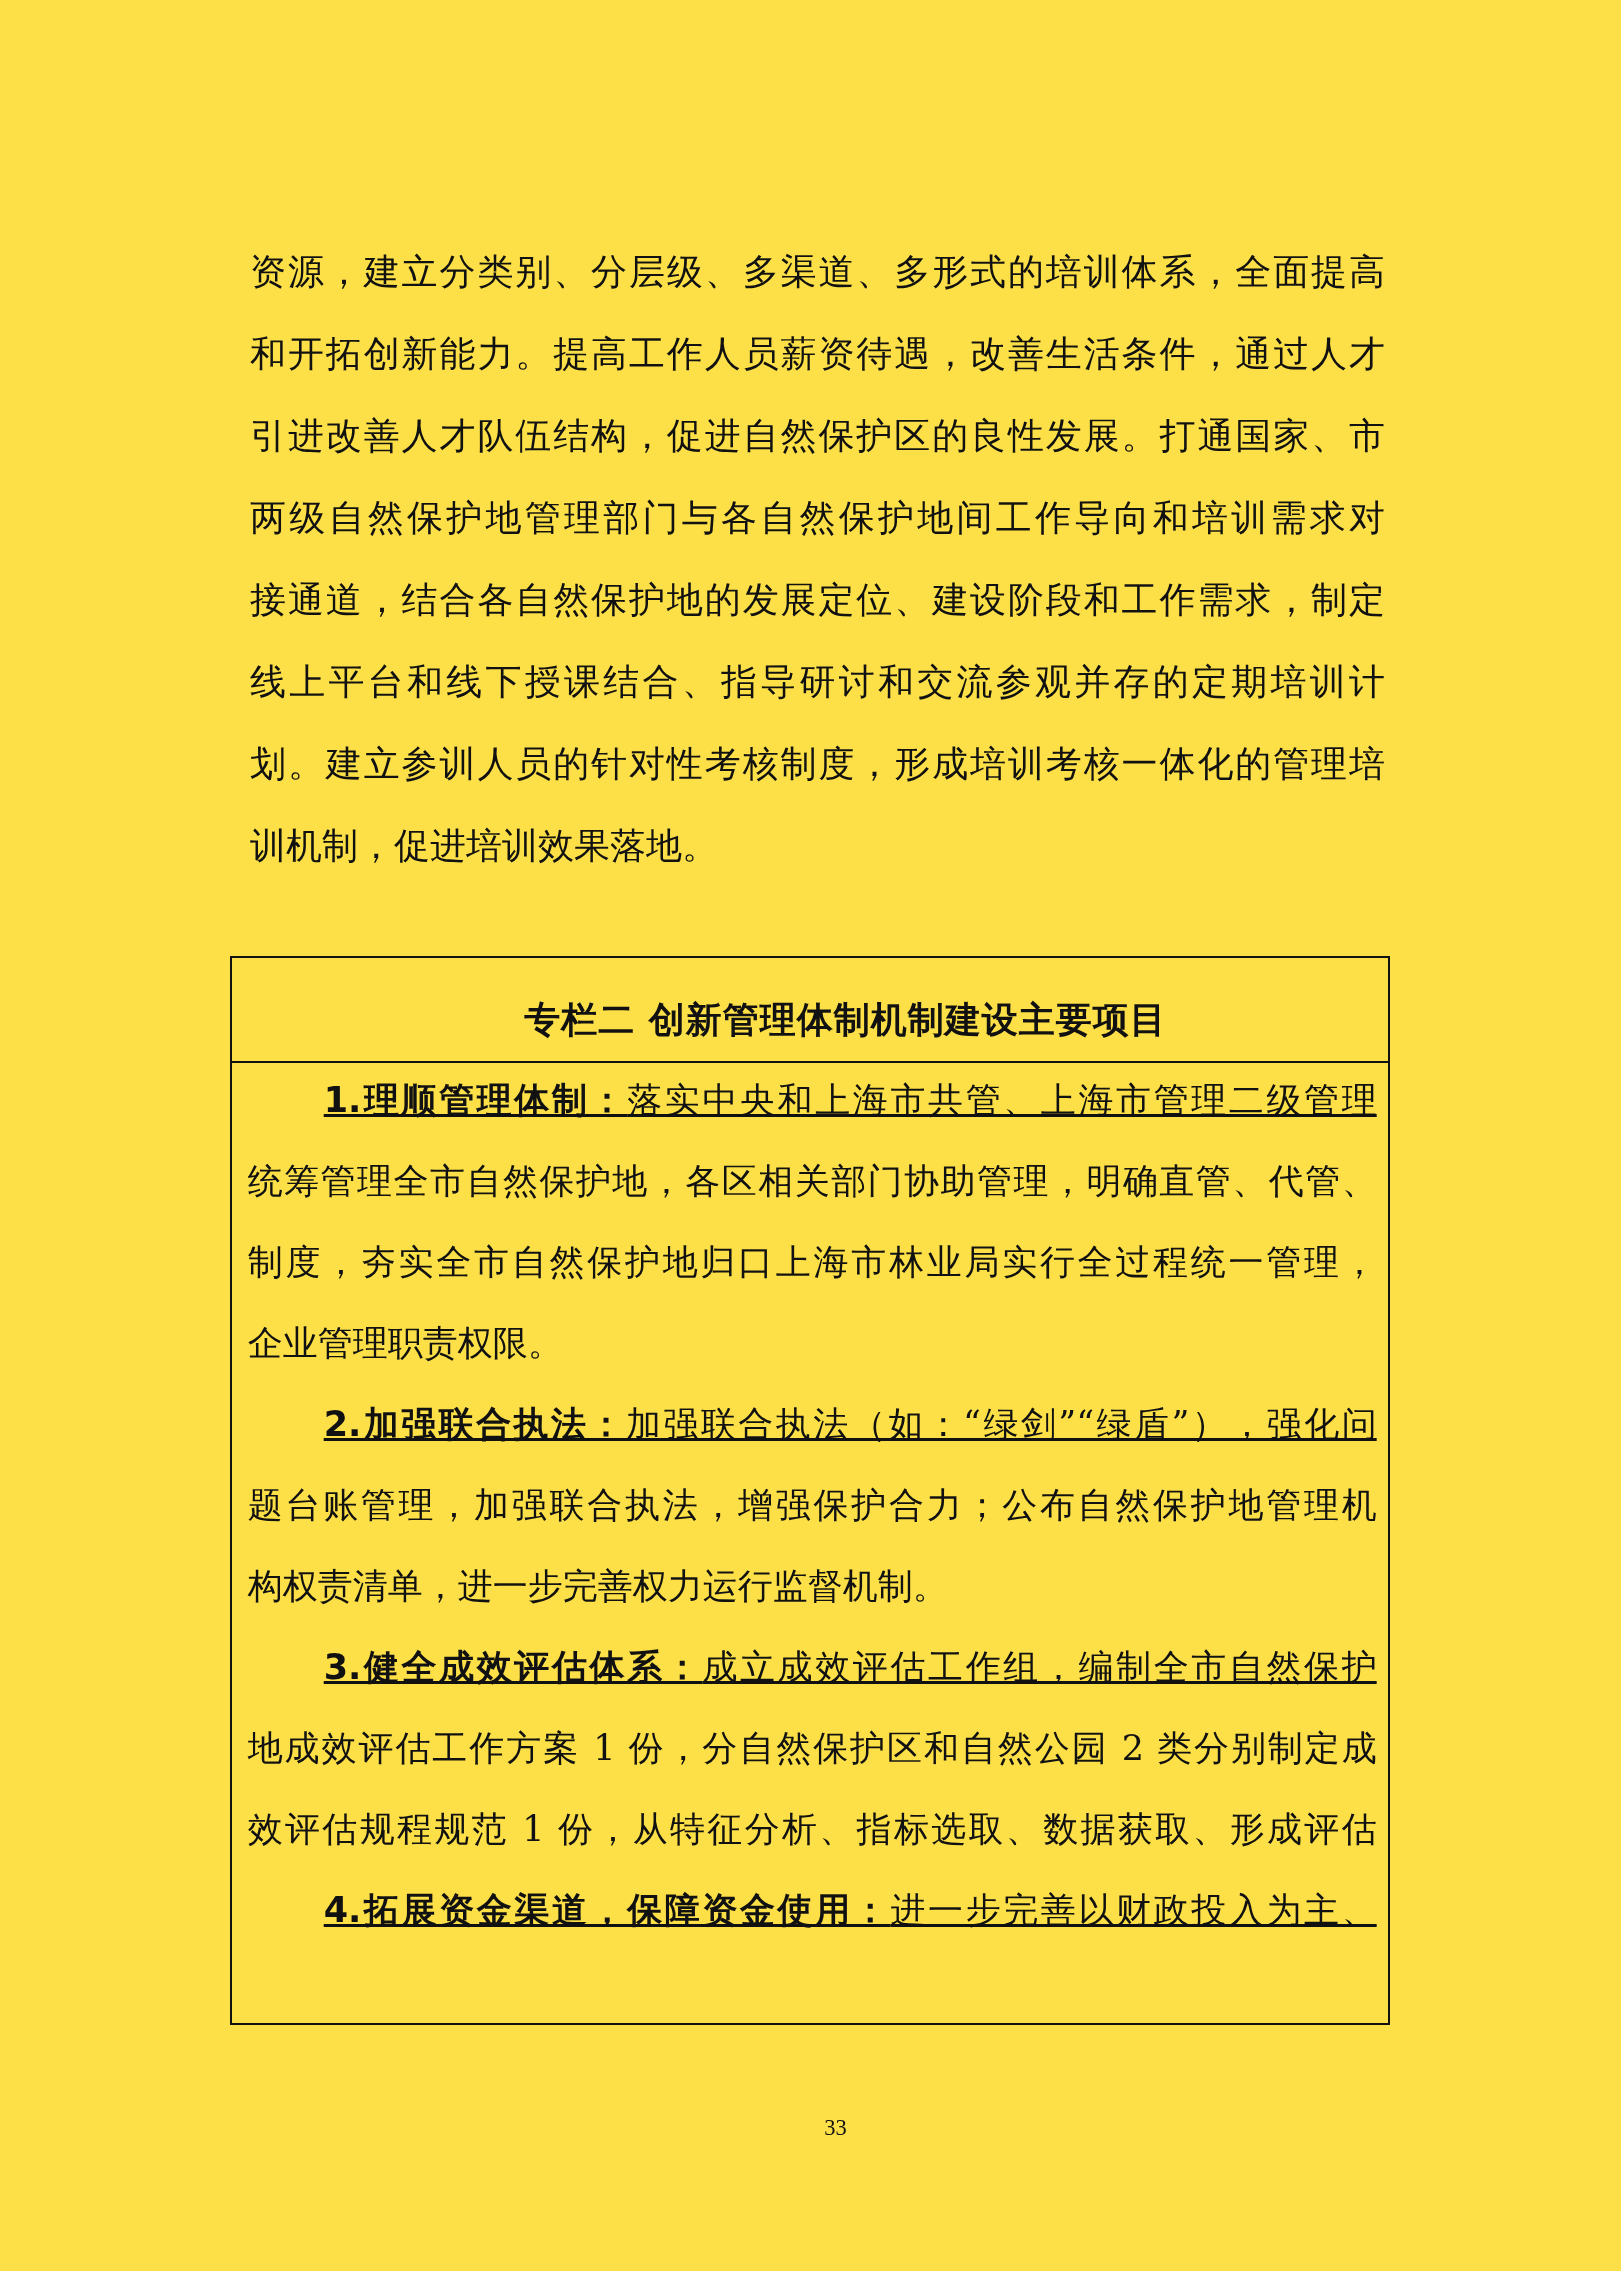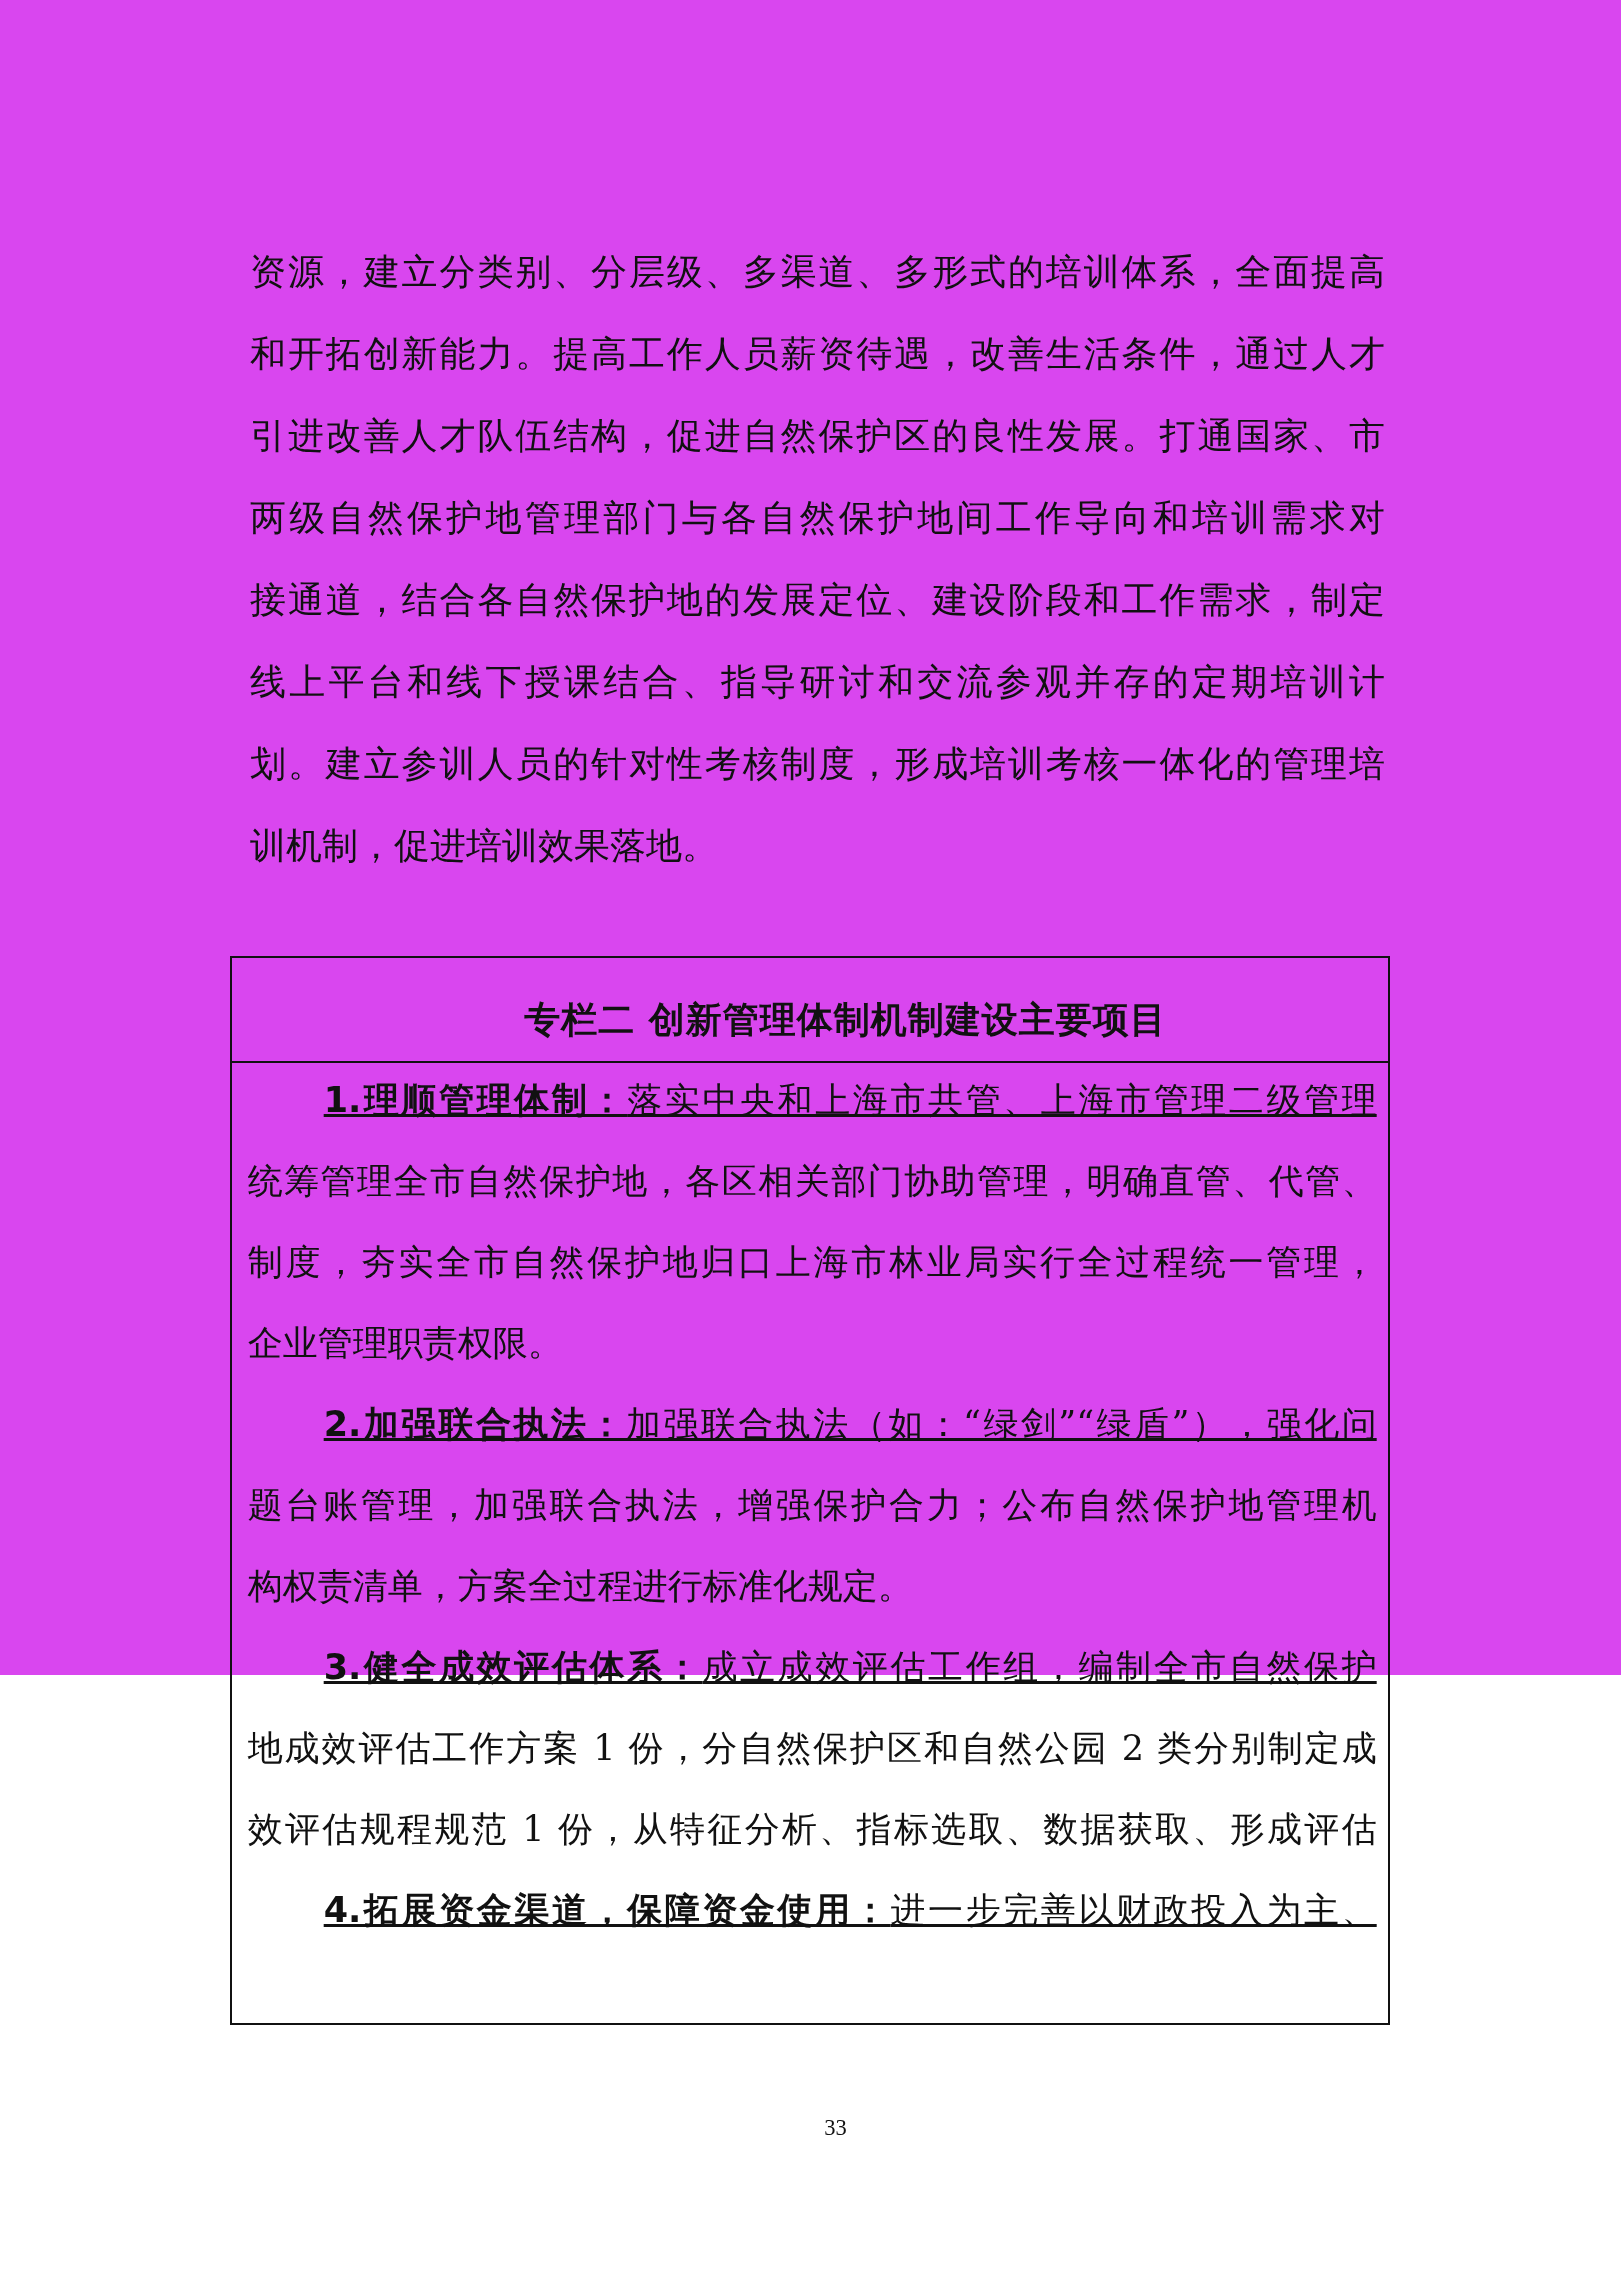--- a/index.html
+++ b/index.html
@@ -1,18 +1,18 @@
 <!DOCTYPE html>
 <html><head>
 <meta charset="utf-8">
 <style>
   html, body { margin: 0; padding: 0; background: #ffffff; }
   body { width: 1621px; height: 2293px; position: relative; overflow: hidden;
          font-family: "DejaVu Serif", "Liberation Serif", serif; color: #111111; }
-  .page { position: absolute; left: 0; top: 0; width: 1621px; height: 1675px; background: #d946ef; }
+  .page { position: absolute; left: 0; top: 0; width: 1621px; height: 2271px; background: #fde047; }
 
   .body-para { position: absolute; left: 250px; top: 231px; width: 1135px; }
   .line { display: block; height: 82px; line-height: 82px; font-size: 36px;
           white-space: nowrap; text-align: justify; text-align-last: justify; letter-spacing: 0; }
   .line.last { text-align-last: left; }
 
   .box { position: absolute; left: 230px; top: 956px; width: 1160px; height: 1069px;
          border: 2px solid #111111; box-sizing: border-box; }
   .box-header { position: absolute; left: 0; top: 0; right: 0; height: 85px;
                 border-bottom: 2px solid #111111; box-sizing: border-box; margin-top: 20px; }
@@ -52,21 +52,21 @@
 
     <div class="box-body">
 
       <span class="tline first"><span class="item-head">1.理顺管理体制：</span><span>落实中央和上海市共管、上海市管理二级管理</span></span>
       <span class="tline">统筹管理全市自然保护地，各区相关部门协助管理，明确直管、代管、</span>
       <span class="tline">制度，夯实全市自然保护地归口上海市林业局实行全过程统一管理，</span>
       <span class="tline last">企业管理职责权限。</span>
 
       <span class="tline first"><span class="item-head">2.加强联合执法：</span><span>加强联合执法（如：“绿剑”“绿盾”），强化问</span></span>
       <span class="tline">题台账管理，加强联合执法，增强保护合力；公布自然保护地管理机</span>
-      <span class="tline last">构权责清单，方案全过程进行标准化规定。</span>
+      <span class="tline last">构权责清单，进一步完善权力运行监督机制。</span>
 
       <span class="tline first"><span class="item-head">3.健全成效评估体系：</span><span>成立成效评估工作组，编制全市自然保护</span></span>
       <span class="tline">地成效评估工作方案 1 份，分自然保护区和自然公园 2 类分别制定成</span>
       <span class="tline">效评估规程规范 1 份，从特征分析、指标选取、数据获取、形成评估</span>
 
       <span class="tline first"><span class="item-head">4.拓展资金渠道，保障资金使用：</span><span>进一步完善以财政投入为主、</span></span>
     </div>
   </div>
 
   <div class="page-number">33</div>

